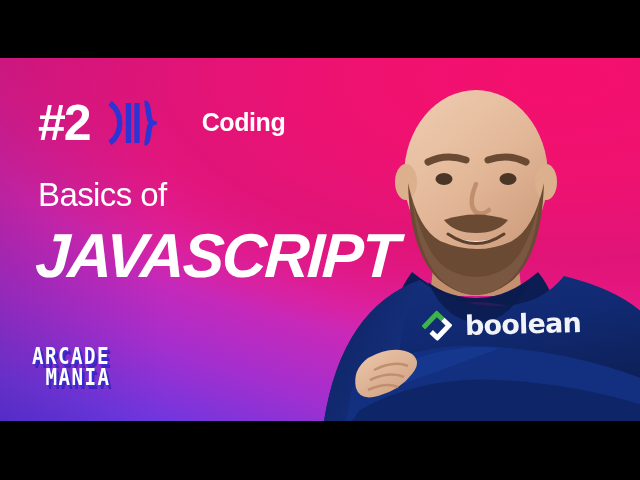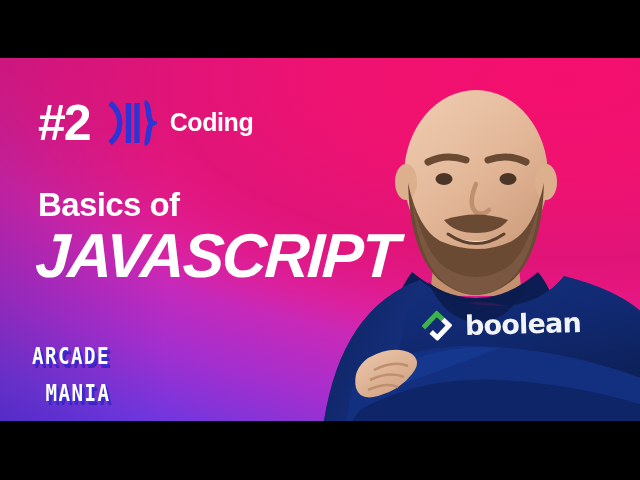--- a/index.html
+++ b/index.html
@@ -25,32 +25,32 @@
       background-image:radial-gradient(rgba(255,255,255,.85) .6px, rgba(255,255,255,0) .7px);
       background-size:4px 4px;}
   .bg-vig{position:absolute;inset:0;
       background:linear-gradient(90deg, rgba(90,20,110,.22) 0%, rgba(0,0,0,0) 26%);}
 
   
   .eyebrow{position:absolute;left:38px;top:38px;display:flex;align-items:center;gap:13px;}
   .hash-num{color:#fff;font-size:50px;font-weight:bold;line-height:.96;letter-spacing:-2px;
             font-family:"Liberation Sans",sans-serif;}
   .mark{width:54px;height:54px;display:block;}
-  .eyebrow-words{display:flex;flex-direction:row;justify-content:flex-end;}
+  .eyebrow-words{display:flex;flex-direction:row;justify-content:flex-end;margin-left:32px;}
   .eyebrow-words span{color:#fff;font-size:25px;font-weight:bold;line-height:1.02;letter-spacing:-.4px;}
 
   
-  .kicker{position:absolute;left:38px;top:130px;color:#fff;font-size:33px;font-weight:bold;
+  .kicker{position:absolute;left:38px;top:120px;color:#fff;font-size:33px;font-weight:normal;
           letter-spacing:-.6px;line-height:1;}
   .headline{position:absolute;left:34px;top:167px;color:#fff;font-size:62px;font-weight:bold;
             font-style:italic;letter-spacing:-2.2px;line-height:1;white-space:nowrap;
             transform:skewX(-3deg);transform-origin:left bottom;}
 
   
-  .arcade{position:absolute;left:32px;top:286px;display:flex;flex-direction:column;gap:17px;}
+  .arcade{position:absolute;left:32px;top:286px;display:flex;flex-direction:column;gap:1px;}
   .arcade span{color:#fff;font-size:20px;font-weight:bold;line-height:1;
                letter-spacing:1.5px;font-family:"DejaVu Sans Mono",monospace;
                transform:scaleY(1.18) scaleX(.96);transform-origin:left top;
                text-shadow:2px 2px 0 #3b2bd6, 3px 3px 0 rgba(40,24,170,.65);}
   .arcade span.l2{padding-left:14px;}
 
   
   .person{position:absolute;right:-6px;bottom:0;width:330px;height:363px;}
   .p-svg{position:absolute;inset:0;width:100%;height:100%;}
 

